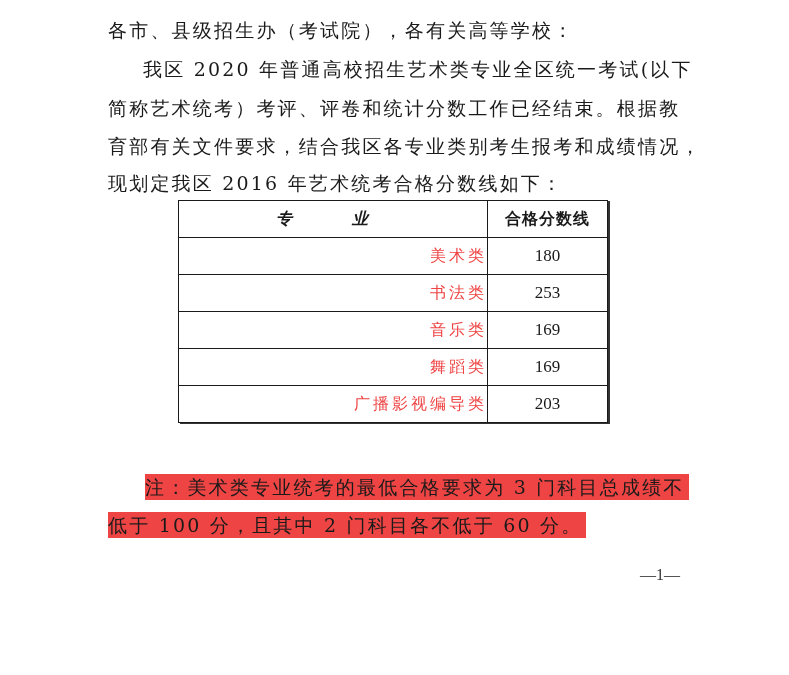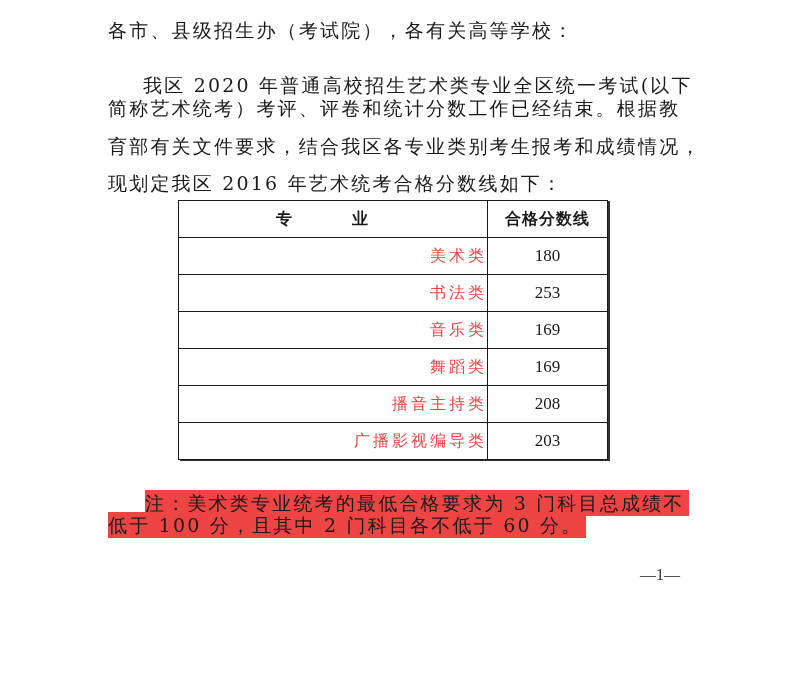--- a/index.html
+++ b/index.html
@@ -16,21 +16,21 @@
     color: #1a1a1a;
   }
   .line {
     position: absolute;
     left: 108px;
     font-size: 19px;
     line-height: 24px;
     white-space: nowrap;
     letter-spacing: 2.2px;
   }
-  .indent { left: 143px; margin-top: 16px; }
+  .indent { left: 143px; }
   .note-bg {
     background: #ef4444;
     padding: 2px 4px 2px 0;
   }
   table.scores {
     position: absolute;
     left: 178px;
     top: 200px;
     border-collapse: collapse;
     font-size: 16px;
@@ -39,21 +39,21 @@
   table.scores td, table.scores th {
     border: 1.5px solid #1a1a1a;
     height: 36px;
     padding: 0;
   }
   table.scores th {
     font-family: "DejaVu Sans", "Liberation Sans", sans-serif;
     font-weight: bold;
     font-size: 16px;
   }
-  .col-major { width: 308px; }
+  .col-major { width: 308px; font-style: italic; }
   .col-score { width: 119px; }
   td.major {
     text-align: right;
     padding-left: 8px !important;
     color: #ef4444;
     letter-spacing: 3px;
   }
   td.score {
     text-align: center;
     font-family: "Liberation Serif", serif;
@@ -98,24 +98,20 @@
     </tr>
     <tr>
       <td class="major">音乐类</td>
       <td class="score">169</td>
     </tr>
     <tr>
       <td class="major">舞蹈类</td>
       <td class="score">169</td>
     </tr>
     <tr>
-      <td class="major">播音主持类</td>
-      <td class="score">208</td>
-    </tr>
-    <tr>
       <td class="major">广播影视编导类</td>
       <td class="score">203</td>
     </tr>
   </tbody>
     </table>
 
   <div class="line indent" style="top:475px; left:145px;">
     <span class="note-bg">注：美术类专业统考的最低合格要求为 3 门科目总成绩不</span>
   </div>
   <div class="line" style="top:513px;">

